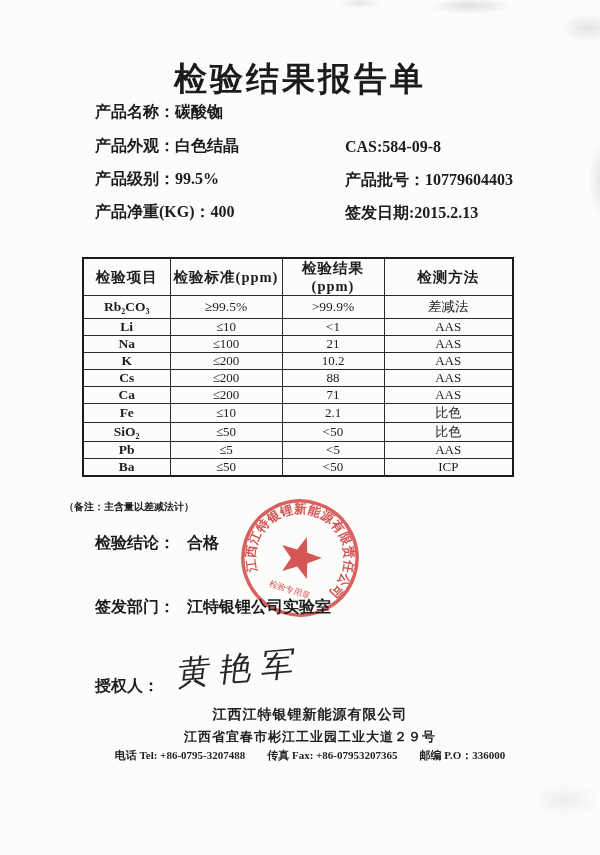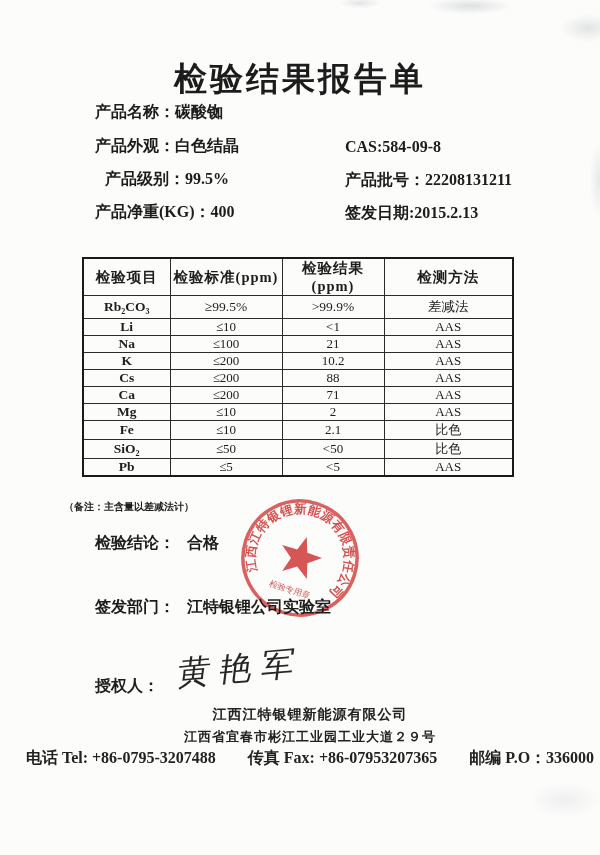--- a/index.html
+++ b/index.html
@@ -41,46 +41,46 @@
   .line .val { margin-left: 12px; }
   .signature {
     display: inline-block; font-size: 33px; font-weight: 400; letter-spacing: 9px;
     transform: rotate(-5deg) skewX(-12deg); transform-origin: left bottom;
     position: relative; top: -6px; margin-left: 16px; color: #262626;
   }
   .seal { position: absolute; left: 220px; top: 478px; }
   .footer { position: absolute; left: 20px; width: 580px; text-align: center; color: #222; }
   .footer-company { top: 706px; font-size: 14px; font-weight: 700; letter-spacing: 1px; }
   .footer-address { top: 728px; font-size: 13px; font-weight: 700; letter-spacing: 1px; }
-  .footer-contact { top: 748px; font-size: 16px; font-weight: 700; }
+  .footer-contact { top: 748px; font-size: 11px; font-weight: 700; }
 </style>
 </head>
 <body>
 
 <div class="page">
 
   <div class="title">检验结果报告单</div>
 
   <div class="info" style="top:102px;left:95px">
     <span>产品名称：</span><span class="val">碳酸铷</span>
   </div>
   <div class="info" style="top:136px;left:95px">
     <span>产品外观：</span><span class="val">白色结晶</span>
   </div>
-  <div class="info" style="top:169px;left:105px">
+  <div class="info" style="top:169px;left:95px">
     <span>产品级别：</span><span class="val">99.5%</span>
   </div>
   <div class="info" style="top:202px;left:95px">
     <span>产品净重(KG)：</span><span class="val">400</span>
   </div>
   <div class="info" style="top:138px;left:345px">
     <span>CAS:</span><span>584-09-8</span>
   </div>
   <div class="info" style="top:170px;left:345px">
-    <span>产品批号：</span><span class="val">22208131211</span>
+    <span>产品批号：</span><span class="val">10779604403</span>
   </div>
   <div class="info" style="top:203px;left:345px">
     <span>签发日期:</span><span>2015.2.13</span>
   </div>
 
   <table class="result-table">
     <colgroup>
       <col style="width:87px">
         <col style="width:112px">
         <col style="width:102px">
@@ -131,26 +131,20 @@
           <td>AAS</td>
         </tr>
 
         <tr>
           <td class="c-item">Ca</td>
           <td>≤200</td>
           <td>71</td>
           <td>AAS</td>
         </tr>
 
-        <tr>
-          <td class="c-item">Mg</td>
-          <td>≤10</td>
-          <td>2</td>
-          <td>AAS</td>
-        </tr>
 
         <tr>
           <td class="c-item">Fe</td>
           <td>≤10</td>
           <td>2.1</td>
           <td>比色</td>
         </tr>
 
 
         <tr>
@@ -160,20 +154,26 @@
           <td>比色</td>
         </tr>
 
         <tr>
           <td class="c-item">Pb</td>
           <td>≤5</td>
           <td>&lt;5</td>
           <td>AAS</td>
         </tr>
 
+        <tr>
+          <td class="c-item">Ba</td>
+          <td>≤50</td>
+          <td>&lt;50</td>
+          <td>ICP</td>
+        </tr>
       </tbody>
   </table>
 
   <div class="remark">（备注：主含量以差减法计）</div>
   <div class="line" style="top:533px;left:95px">
     <span>检验结论：</span><span class="val">合格</span>
   </div>
 
   <svg class="seal" width="160" height="160" viewBox="0 0 160 160" aria-hidden="true">
     <g transform="translate(80,80) rotate(18)">

